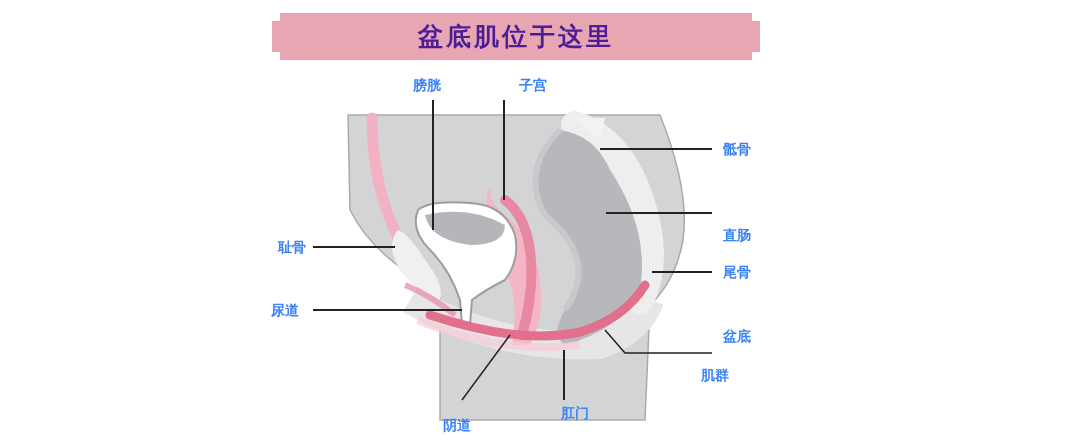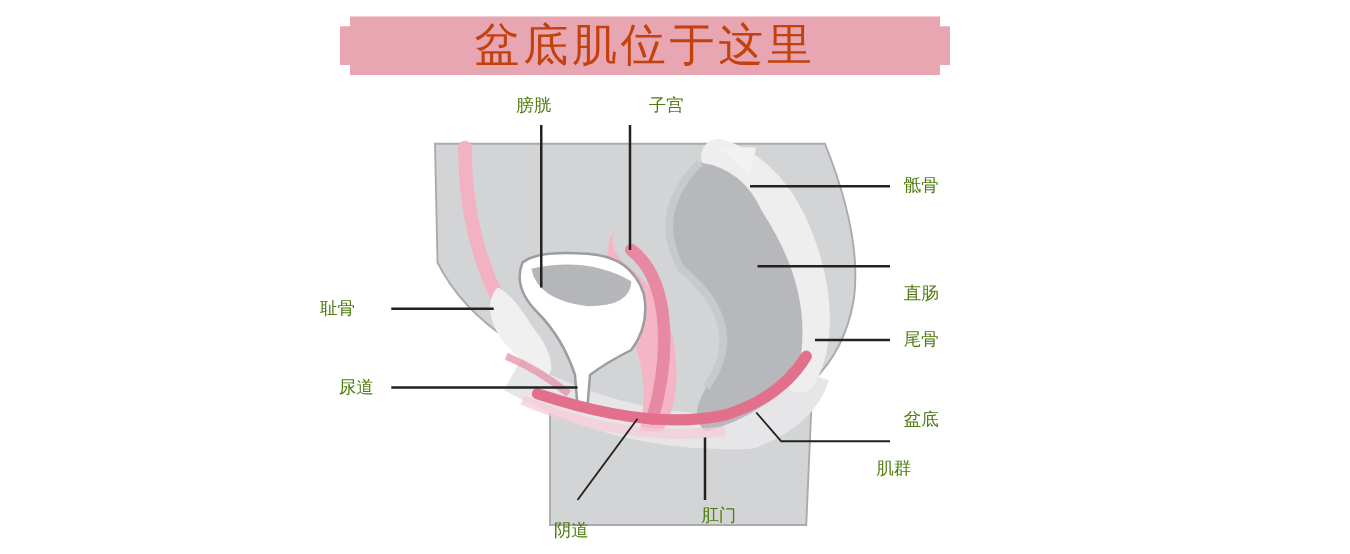--- a/index.html
+++ b/index.html
@@ -2,23 +2,23 @@
 <html><head>
 <meta charset="utf-8">
 <style>
   html, body { margin:0; padding:0; background:#ffffff; }
   body { width:1080px; height:443px; position:relative; overflow:hidden;
          font-family:"DejaVu Sans","Liberation Sans",sans-serif; }
   .banner { position:absolute; left:272px; top:13px; width:488px; height:47px; }
   .banner svg { position:absolute; left:0; top:0; }
   .banner-title { position:absolute; left:0; top:0; width:100%; height:100%;
     display:flex; align-items:center; justify-content:center;
-    font-size:36px; color:#c2410c; letter-spacing:3px; font-weight:normal; }
+    font-size:25px; color:#4c1d95; letter-spacing:3px; font-weight:bold; }
   .diagram { position:absolute; left:0; top:0; }
-  .label { position:absolute; font-size:14px; color:#4d7c0f; font-weight:normal; line-height:17px; white-space:nowrap; }
+  .label { position:absolute; font-size:14px; color:#3b82f6; font-weight:bold; line-height:17px; white-space:nowrap; }
 </style>
 </head>
 <body>
 
 <div class="banner">
   <svg width="488" height="47" viewBox="0 0 488 47">
     <path d="M8,0 L480,0 L480,8 L488,8 L488,39 L480,39 L480,47 L8,47 L8,39 L0,39 L0,8 L8,8 Z" fill="#e8a6b2"></path>
   </svg>
   <div class="banner-title">盆底肌位于这里</div>
 </div>
@@ -61,19 +61,19 @@
     <polyline points="605,330 625,353 712,353" stroke-width="1.5"></polyline>
     <line x1="510" y1="335" x2="462" y2="400" stroke-width="1.5"></line>
     <line x1="564" y1="350" x2="564" y2="400"></line>
   </g>
 </svg>
 
 <div class="label" style="left:413px;top:77px;">膀胱</div>
 <div class="label" style="left:496px;top:77px;margin-left:23px;">子宫</div>
 <div class="label" style="left:723px;top:141px;">骶骨</div>
 <div class="label" style="left:723px;top:205px;margin-top:22px;">直肠</div>
-<div class="label" style="left:256px;top:239px;">耻骨</div>
+<div class="label" style="left:278px;top:239px;">耻骨</div>
 <div class="label" style="left:723px;top:264px;">尾骨</div>
 <div class="label" style="left:271px;top:302px;">尿道</div>
 <div class="label" style="left:723px;top:328px;">盆底</div>
 <div class="label" style="left:701px;top:367px;">肌群</div>
 <div class="label" style="left:443px;top:417px;">阴道</div>
 <div class="label" style="left:546px;top:405px;margin-left:15px;">肛门</div>
 
 </body></html>

